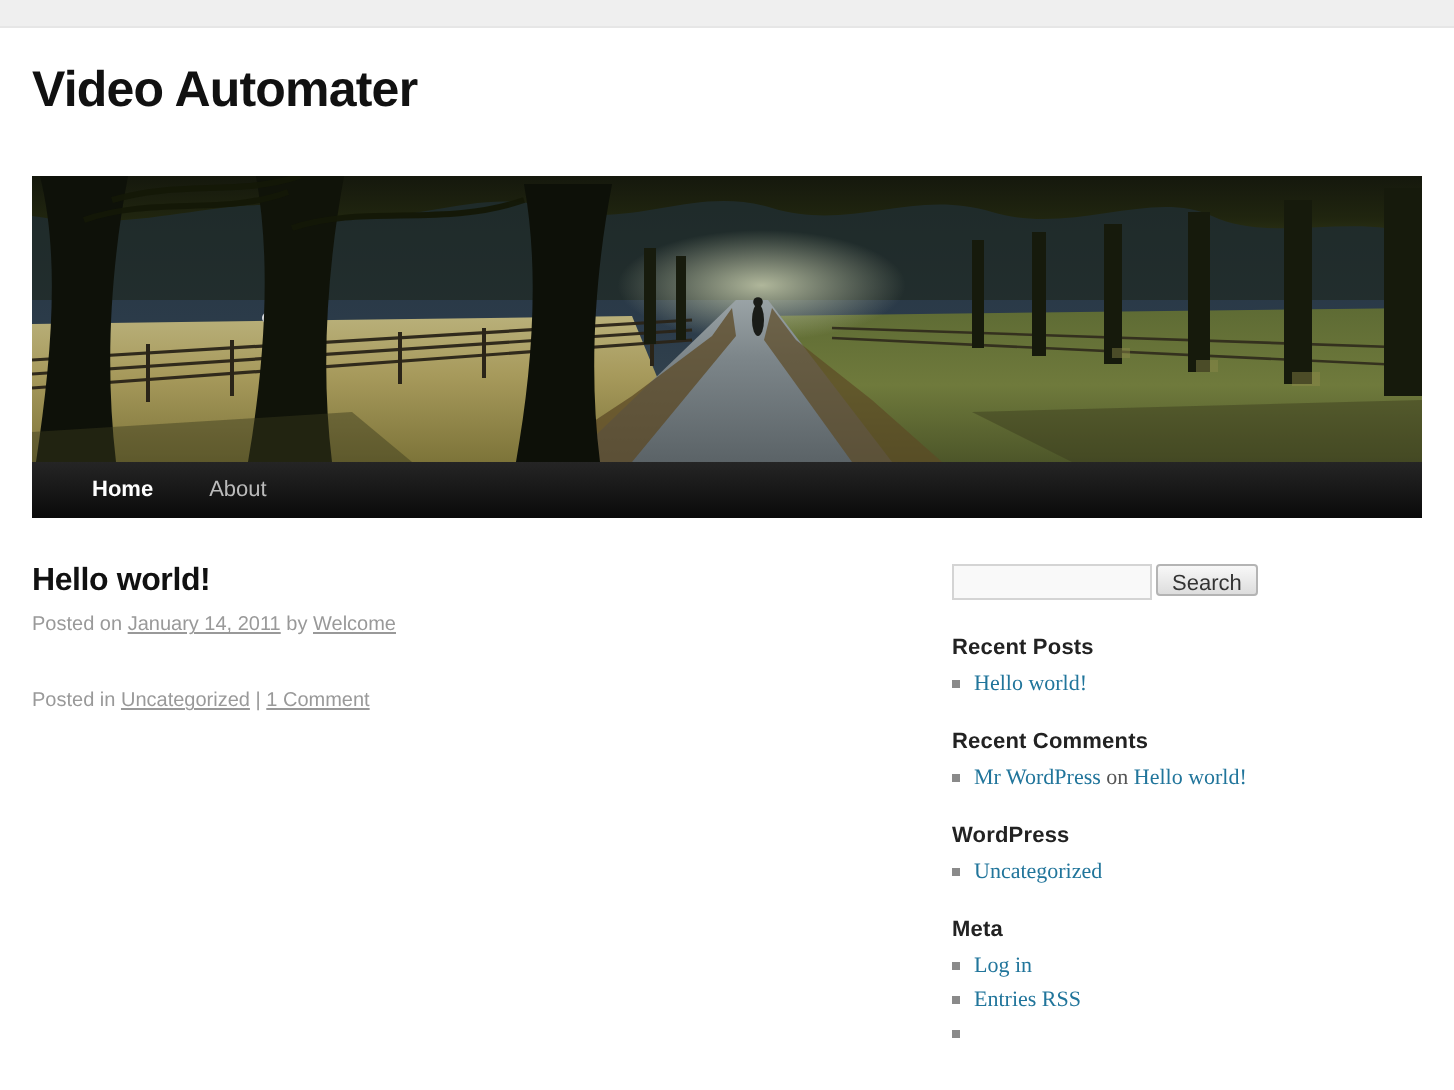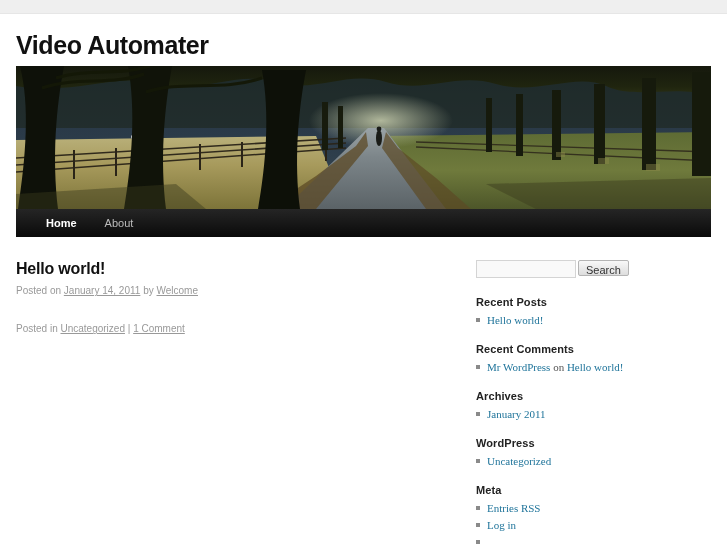--- a/index.html
+++ b/index.html
@@ -27,21 +27,21 @@
   }
 
   
   .page {
     width: 727px;
     padding: 0;
   }
 
   
   .branding {
-    padding: 18px 0 6px 16px;
+    padding: 18px 0 28px 16px;
   }
   .site-title {
     margin: 0;
     font-family: "Liberation Sans", sans-serif;
     font-size: 25px;
     line-height: 1.1;
     font-weight: bold;
     letter-spacing: -0.4px;
     color: #111111;
   }
@@ -408,46 +408,38 @@
 
       <div class="widget">
         <h3 class="widget-title">Recent Comments</h3>
         <ul>
           <li>
             <a href="#">Mr WordPress</a><span class="sep"> on </span><a href="#">Hello world!</a>
           </li>
         </ul>
       </div>
 
-      <div class="widget">
-        <h3 class="widget-title">Archives</h3>
-        <ul>
-          <li>
-            <a href="#">January 2011</a>
-          </li>
-        </ul>
-      </div>
 
       <div class="widget">
         <h3 class="widget-title">WordPress</h3>
         <ul>
           <li>
             <a href="#">Uncategorized</a>
           </li>
         </ul>
       </div>
 
       <div class="widget">
         <h3 class="widget-title">Meta</h3>
         <ul>
           <li>
+            <a href="#">Log in</a>
+          </li>
+          <li>
             <a href="#">Entries RSS</a>
-          </li>
-          <li>
-            <a href="#">Log in</a>
           </li>
           <li>
             
           </li>
 
         </ul>
       </div>
 
     </div>
   </div>

